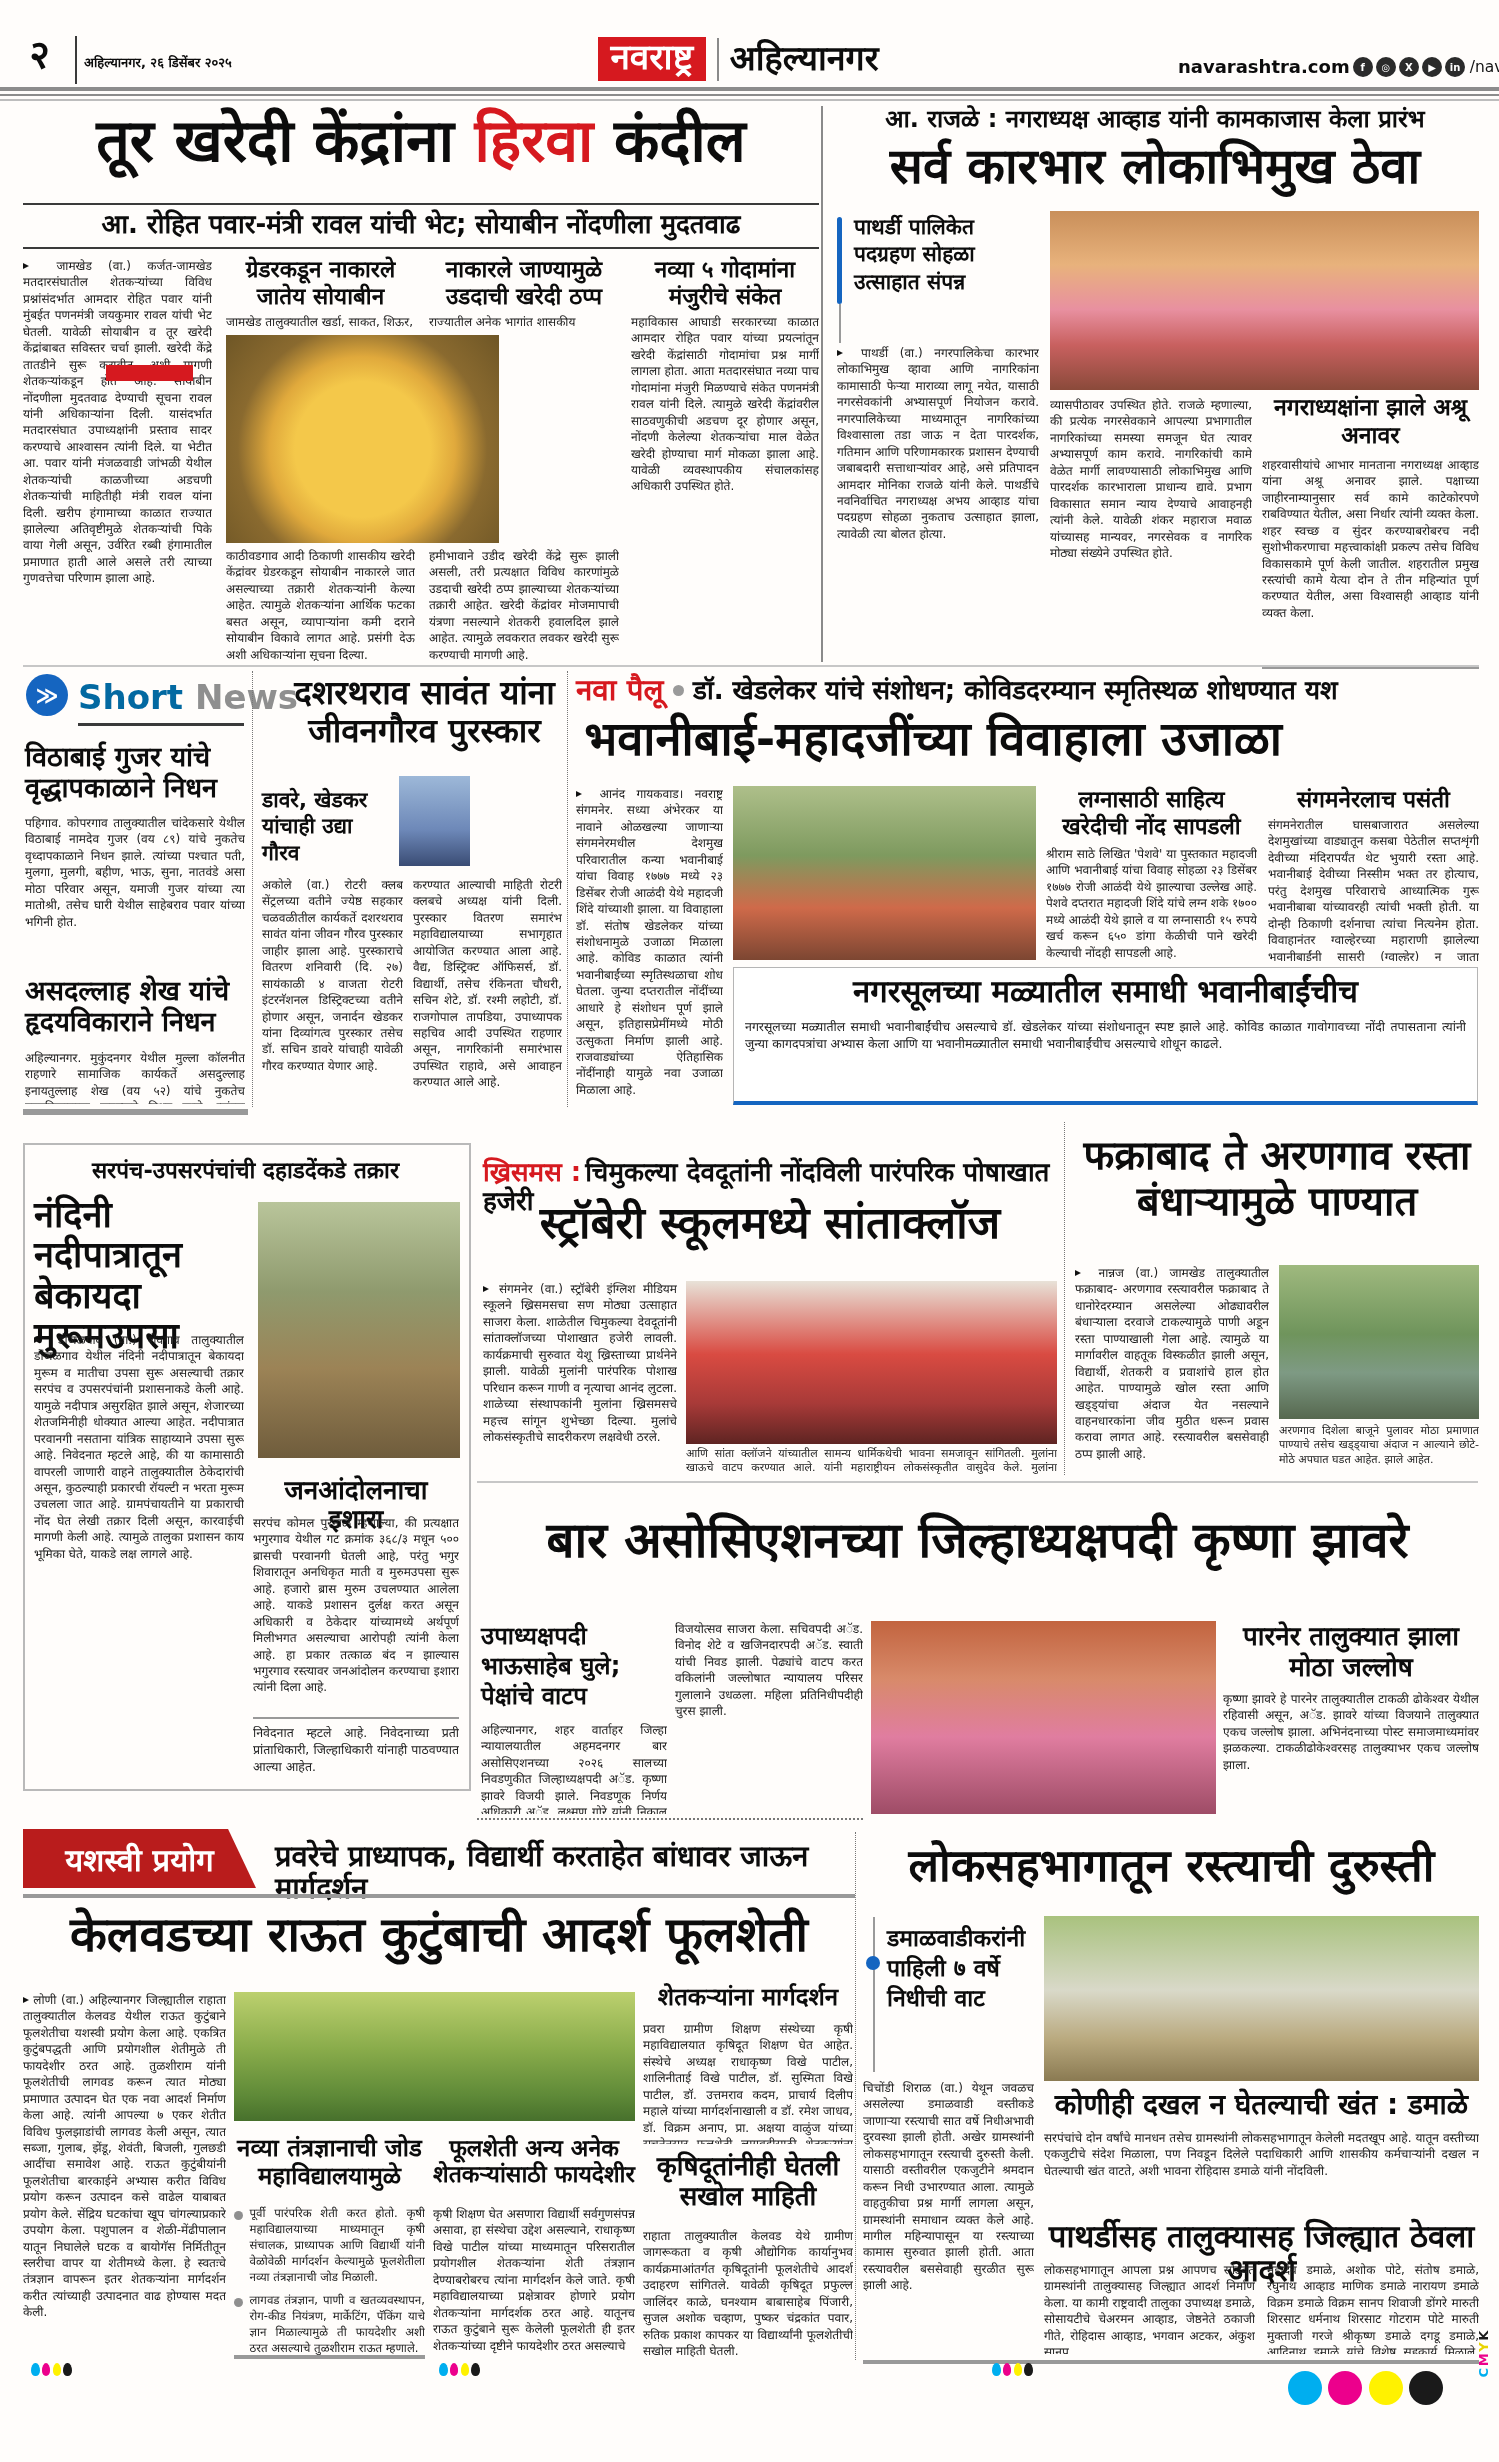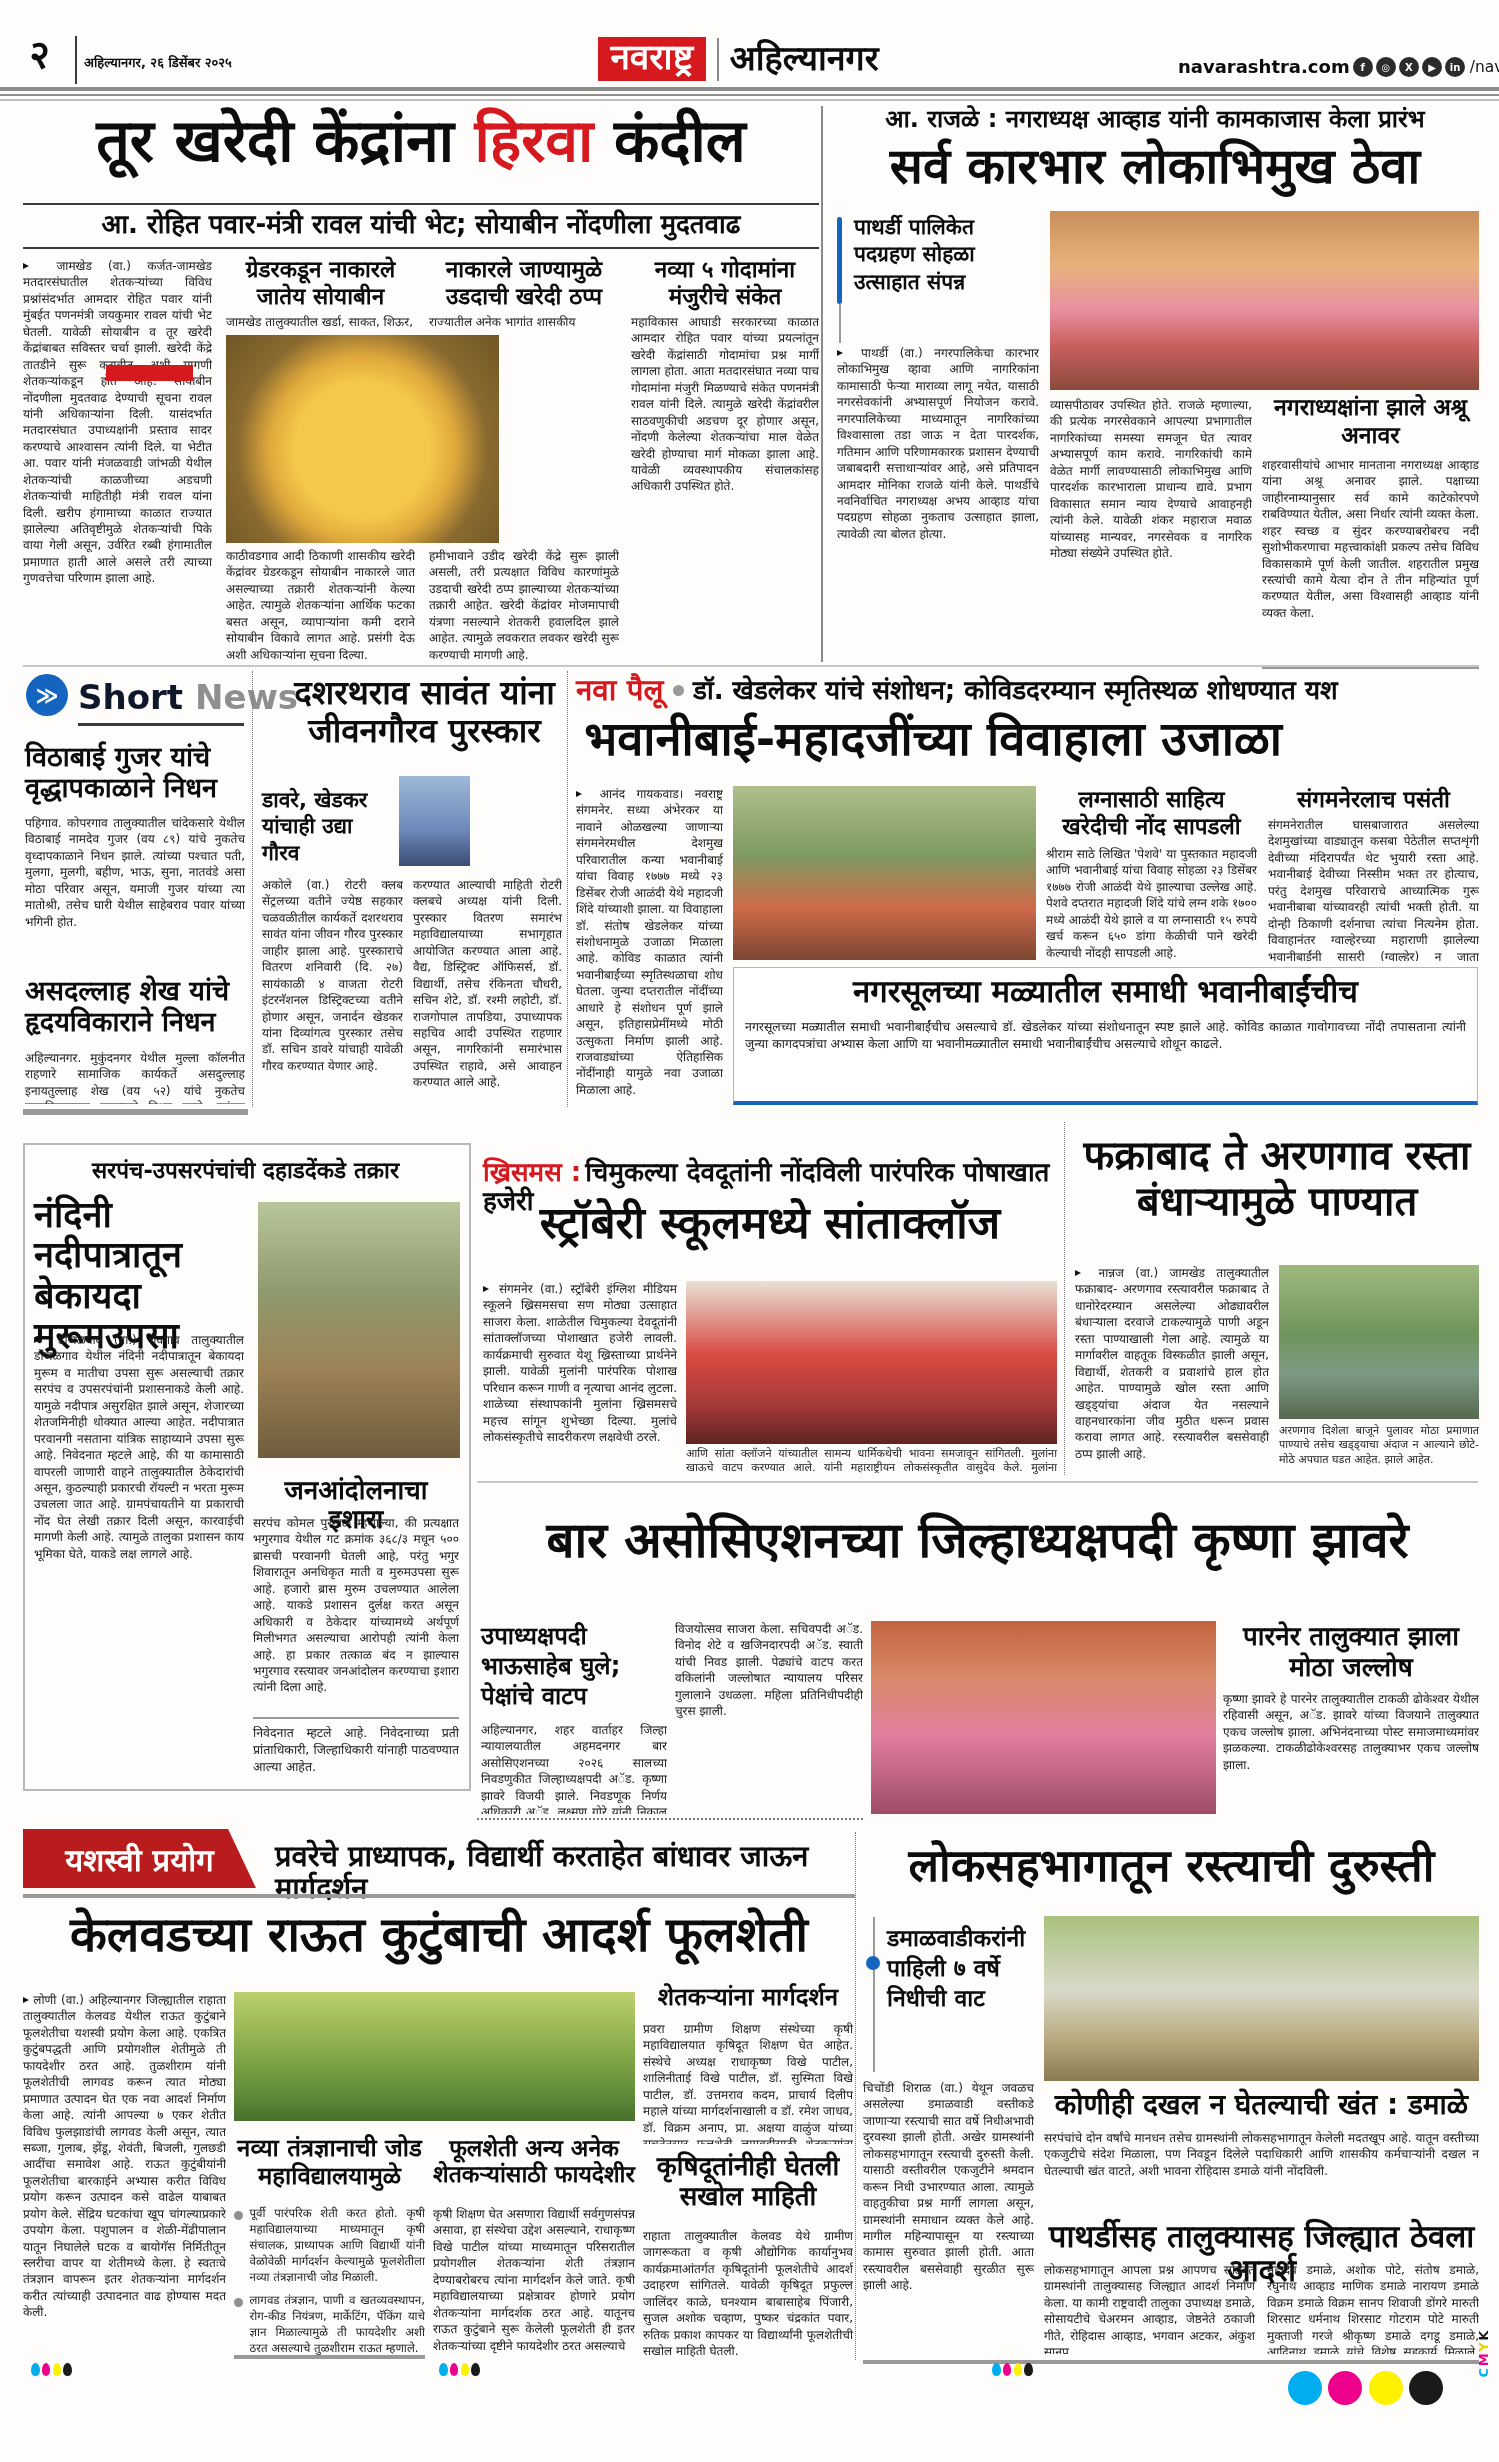--- a/index.html
+++ b/index.html
@@ -110,21 +110,21 @@
   <div class="abs" style="left:1262px;top:394px;width:217px;height:267px;">
     <div class="hl ctr" style="font-size:23px;line-height:1.2;margin-bottom:7.8px;">नगराध्यक्षांना झाले अश्रू अनावर</div>
     <div class="j clip" style="height:202px;">शहरवासीयांचे आभार मानताना नगराध्यक्ष आव्हाड यांना अश्रू अनावर झाले. पक्षाच्या जाहीरनाम्यानुसार सर्व कामे काटेकोरपणे राबविण्यात येतील, असा निर्धार त्यांनी व्यक्त केला. शहर स्वच्छ व सुंदर करण्याबरोबरच नदी सुशोभीकरणाचा महत्त्वाकांक्षी प्रकल्प तसेच विविध विकासकामे पूर्ण केली जातील. शहरातील प्रमुख रस्त्यांची कामे येत्या दोन ते तीन महिन्यांत पूर्ण करण्यात येतील, असा विश्वासही आव्हाड यांनी व्यक्त केला.</div>
     <div class="grule" style="width:100%;height:3.9px;margin-top:6.2px;"></div>
   </div>
 
   <div class="abs lrule" style="left:23px;top:665px;width:1456px;height:1.6px;"></div>
 
   <div class="abs sn-circ" style="left:26px;top:674px;width:42px;height:42px;font-size:22px;">≫</div>
   <div class="abs" style="left:78px;top:677px;font-size:34px;font-weight:bold;">
-    <span style="color:#0f172a;">Short</span>
+    <span style="color:#0369a1;">Short</span>
     <span style="color:#8f8f8f;">News</span>
   </div>
   <div class="abs rule" style="left:78px;top:723px;width:166px;height:3.1px;"></div>
 
   <div class="abs hl" style="left:25px;top:741px;width:220px;font-size:27px;line-height:1.15;">विठाबाई गुजर यांचे वृद्धापकाळाने निधन</div>
   <div class="abs j clip" style="left:25px;top:815px;width:220px;height:154px;">पहिगाव. कोपरगाव तालुक्यातील चांदेकसारे येथील विठाबाई नामदेव गुजर (वय ८९) यांचे नुकतेच वृध्दापकाळाने निधन झाले. त्यांच्या पश्चात पती, मुलगा, मुलगी, बहीण, भाऊ, सुना, नातवंडे असा मोठा परिवार असून, यमाजी गुजर यांच्या त्या मातोश्री, तसेच घारी येथील साहेबराव पवार यांच्या भगिनी होत.</div>
   <div class="abs hl" style="left:25px;top:975px;width:220px;font-size:27px;line-height:1.15;">असदल्लाह शेख यांचे हृदयविकाराने निधन</div>
   <div class="abs j clip" style="left:25px;top:1050px;width:220px;height:54px;">अहिल्यानगर. मुकुंदनगर येथील मुल्ला कॉलनीत राहणारे सामाजिक कार्यकर्ते असदुल्लाह इनायतुल्लाह शेख (वय ५२) यांचे नुकतेच हृदयविकाराच्या झटक्याने निधन झाले. त्यांच्या पश्चात आई, पत्नी, भाऊ, दोन मुले, एक मुलगी, जावई, नातवंडे असा मोठा परिवार आहे. त्यांच्या निधनाने मुकुंदनगर परिसरात हळहळ व्यक्त केली जात आहे. सामाजिक कार्यकर्ते इम्रान शेख व कलीम शेख यांचे ते मोठे बंधू होत.</div>
   <div class="abs grule" style="left:23px;top:1109px;width:225px;height:6.2px;"></div>
   <div class="abs dotv" style="left:252px;top:671px;height:436px;"></div>

